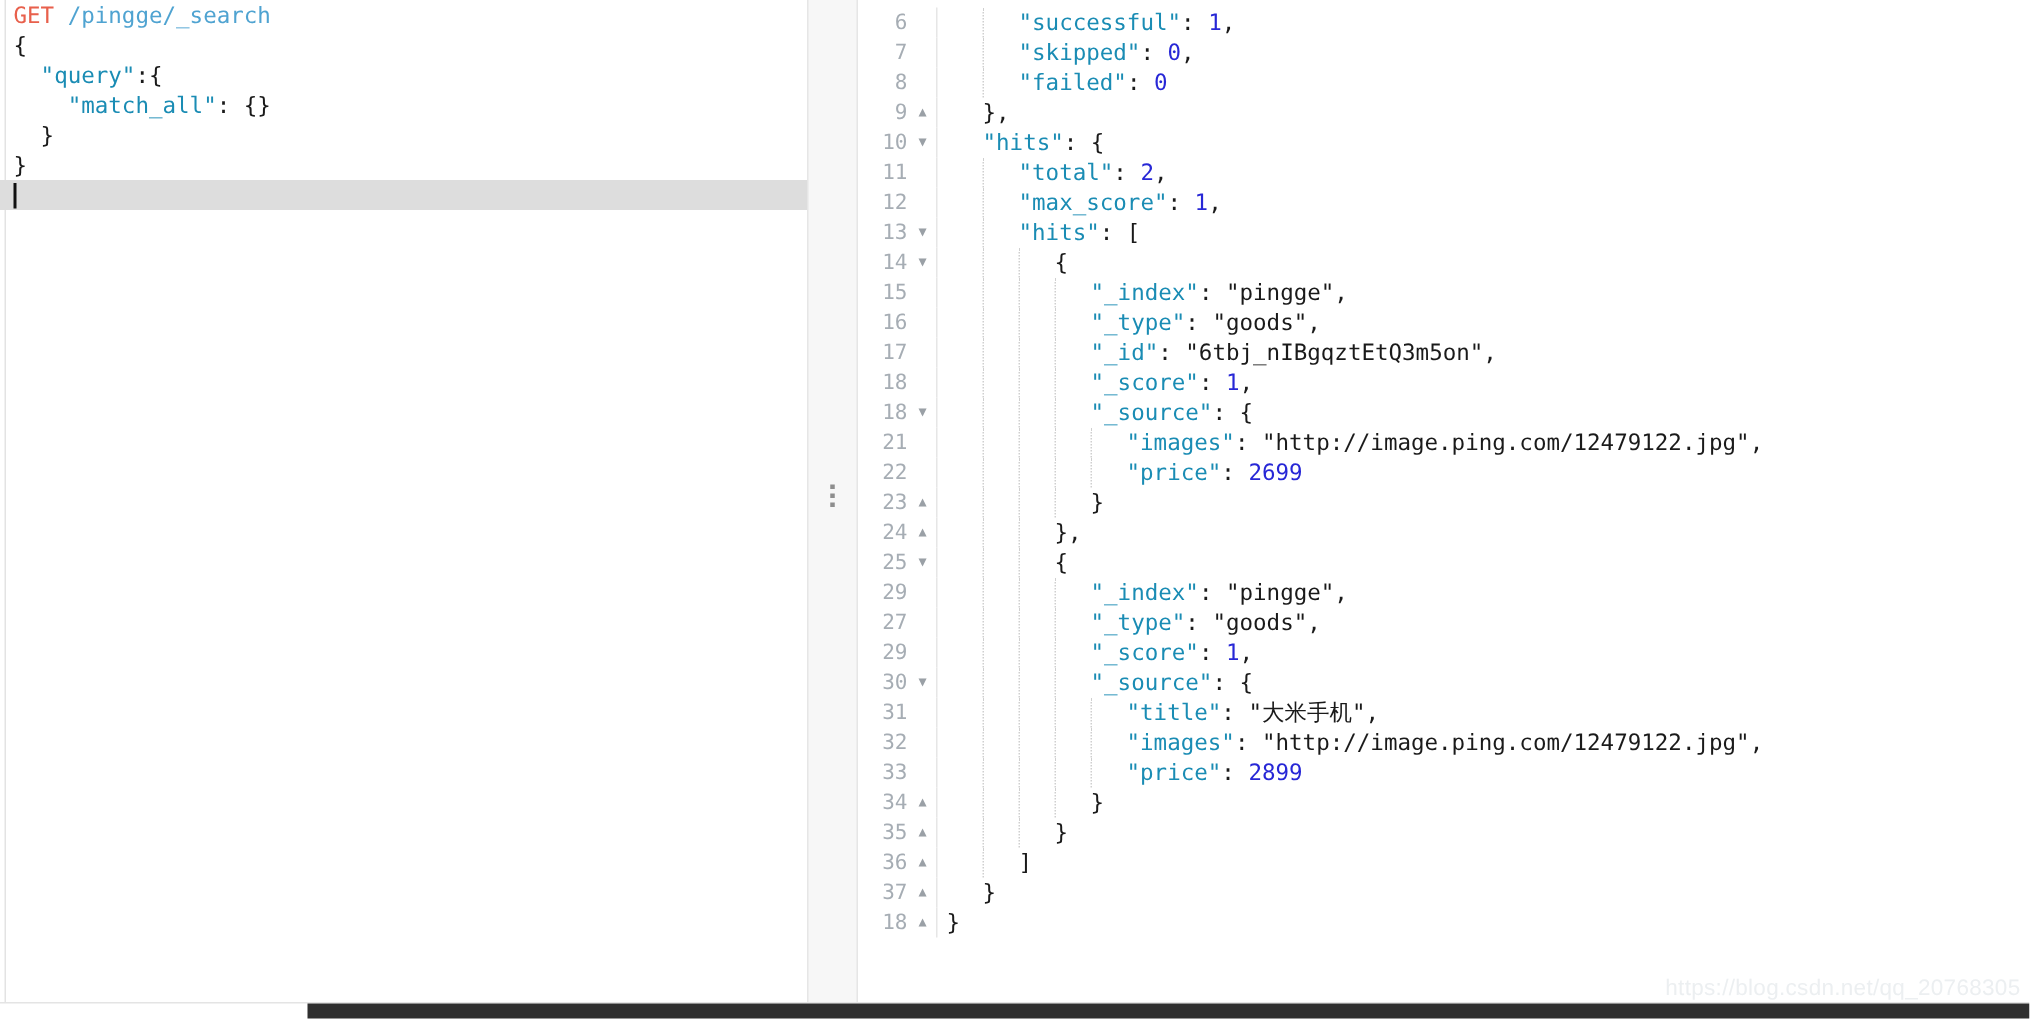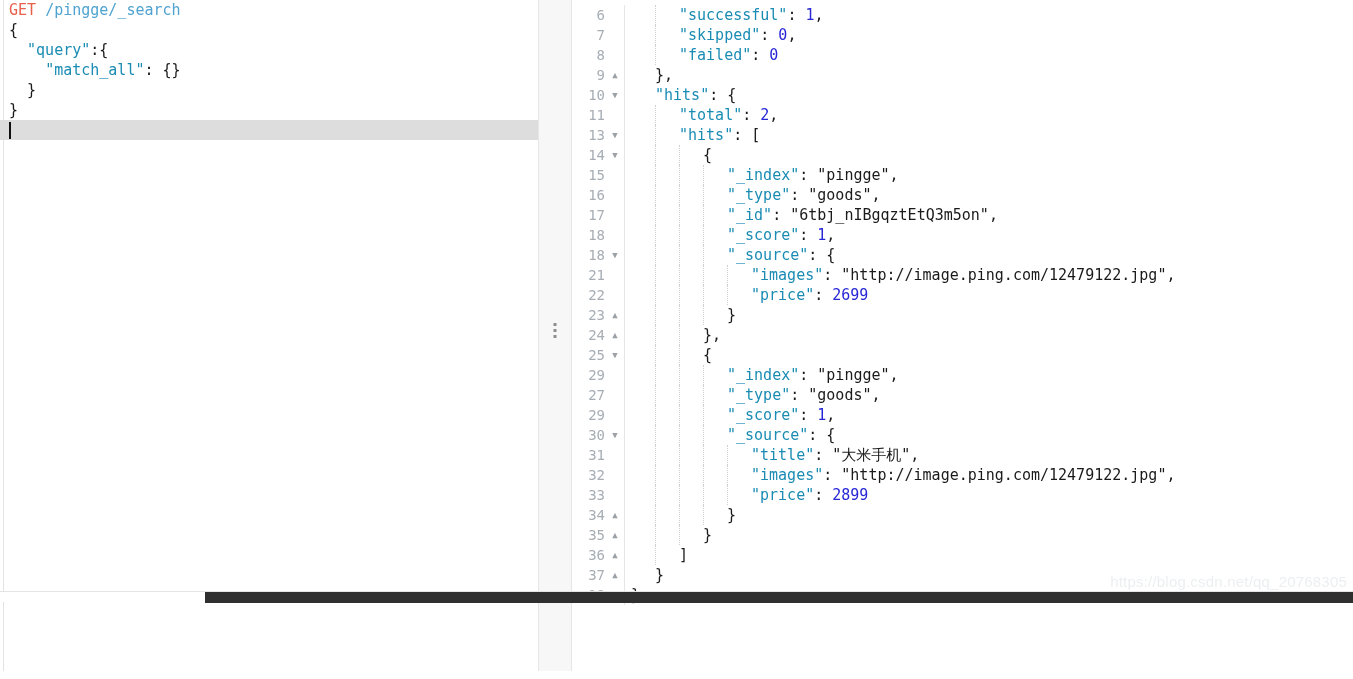--- a/index.html
+++ b/index.html
@@ -5,21 +5,21 @@
   * { box-sizing: border-box; }
   html, body {
     margin: 0; padding: 0;
     width: 1353px; height: 679px;
     background: #ffffff;
     font-family: "DejaVu Sans Mono", "Liberation Mono", monospace;
     overflow: hidden;
   }
   #app {
     position: relative;
-    width: 1353px; height: 602px;
+    width: 1353px; height: 679px;
     background: #ffffff;
   }
 
   
   #left-pane {
     position: absolute;
     left: 0; top: 0;
     width: 538px; height: 671px;
     background: #ffffff;
     overflow: hidden;
@@ -190,20 +190,21 @@
   </div>
 
   <div id="right-pane">
     <div id="right-rows">
         <div class="rrow"><span class="rnum">6</span><span class="rfold"></span><span class="rgut-rule"></span><span class="rtext"><span class="guide guide0"></span><span class="guide"></span><span class="tok-prop">"successful"</span><span class="tok-punct">: </span><span class="tok-num">1</span><span class="tok-punct">,</span></span></div>
         <div class="rrow"><span class="rnum">7</span><span class="rfold"></span><span class="rgut-rule"></span><span class="rtext"><span class="guide guide0"></span><span class="guide"></span><span class="tok-prop">"skipped"</span><span class="tok-punct">: </span><span class="tok-num">0</span><span class="tok-punct">,</span></span></div>
         <div class="rrow"><span class="rnum">8</span><span class="rfold"></span><span class="rgut-rule"></span><span class="rtext"><span class="guide guide0"></span><span class="guide"></span><span class="tok-prop">"failed"</span><span class="tok-punct">: </span><span class="tok-num">0</span></span></div>
         <div class="rrow"><span class="rnum">9</span><span class="rfold">▲</span><span class="rgut-rule"></span><span class="rtext"><span class="guide guide0"></span><span class="tok-punct">},</span></span></div>
         <div class="rrow"><span class="rnum">10</span><span class="rfold">▼</span><span class="rgut-rule"></span><span class="rtext"><span class="guide guide0"></span><span class="tok-prop">"hits"</span><span class="tok-punct">: {</span></span></div>
         <div class="rrow"><span class="rnum">11</span><span class="rfold"></span><span class="rgut-rule"></span><span class="rtext"><span class="guide guide0"></span><span class="guide"></span><span class="tok-prop">"total"</span><span class="tok-punct">: </span><span class="tok-num">2</span><span class="tok-punct">,</span></span></div>
+        <div class="rrow"><span class="rnum">12</span><span class="rfold"></span><span class="rgut-rule"></span><span class="rtext"><span class="guide guide0"></span><span class="guide"></span><span class="tok-prop">"max_score"</span><span class="tok-punct">: </span><span class="tok-num">1</span><span class="tok-punct">,</span></span></div>
         <div class="rrow"><span class="rnum">13</span><span class="rfold">▼</span><span class="rgut-rule"></span><span class="rtext"><span class="guide guide0"></span><span class="guide"></span><span class="tok-prop">"hits"</span><span class="tok-punct">: [</span></span></div>
         <div class="rrow"><span class="rnum">14</span><span class="rfold">▼</span><span class="rgut-rule"></span><span class="rtext"><span class="guide guide0"></span><span class="guide"></span><span class="guide"></span><span class="tok-punct">{</span></span></div>
         <div class="rrow"><span class="rnum">15</span><span class="rfold"></span><span class="rgut-rule"></span><span class="rtext"><span class="guide guide0"></span><span class="guide"></span><span class="guide"></span><span class="guide"></span><span class="tok-prop">"_index"</span><span class="tok-punct">: "pingge",</span></span></div>
         <div class="rrow"><span class="rnum">16</span><span class="rfold"></span><span class="rgut-rule"></span><span class="rtext"><span class="guide guide0"></span><span class="guide"></span><span class="guide"></span><span class="guide"></span><span class="tok-prop">"_type"</span><span class="tok-punct">: "goods",</span></span></div>
         <div class="rrow"><span class="rnum">17</span><span class="rfold"></span><span class="rgut-rule"></span><span class="rtext"><span class="guide guide0"></span><span class="guide"></span><span class="guide"></span><span class="guide"></span><span class="tok-prop">"_id"</span><span class="tok-punct">: "6tbj_nIBgqztEtQ3m5on",</span></span></div>
         <div class="rrow"><span class="rnum">18</span><span class="rfold"></span><span class="rgut-rule"></span><span class="rtext"><span class="guide guide0"></span><span class="guide"></span><span class="guide"></span><span class="guide"></span><span class="tok-prop">"_score"</span><span class="tok-punct">: </span><span class="tok-num">1</span><span class="tok-punct">,</span></span></div>
         <div class="rrow"><span class="rnum">18</span><span class="rfold">▼</span><span class="rgut-rule"></span><span class="rtext"><span class="guide guide0"></span><span class="guide"></span><span class="guide"></span><span class="guide"></span><span class="tok-prop">"_source"</span><span class="tok-punct">: {</span></span></div>
         <div class="rrow"><span class="rnum">21</span><span class="rfold"></span><span class="rgut-rule"></span><span class="rtext"><span class="guide guide0"></span><span class="guide"></span><span class="guide"></span><span class="guide"></span><span class="guide"></span><span class="tok-prop">"images"</span><span class="tok-punct">: "http://image.ping.com/12479122.jpg",</span></span></div>
         <div class="rrow"><span class="rnum">22</span><span class="rfold"></span><span class="rgut-rule"></span><span class="rtext"><span class="guide guide0"></span><span class="guide"></span><span class="guide"></span><span class="guide"></span><span class="guide"></span><span class="tok-prop">"price"</span><span class="tok-punct">: </span><span class="tok-num">2699</span></span></div>
         <div class="rrow"><span class="rnum">23</span><span class="rfold">▲</span><span class="rgut-rule"></span><span class="rtext"><span class="guide guide0"></span><span class="guide"></span><span class="guide"></span><span class="guide"></span><span class="tok-punct">}</span></span></div>

